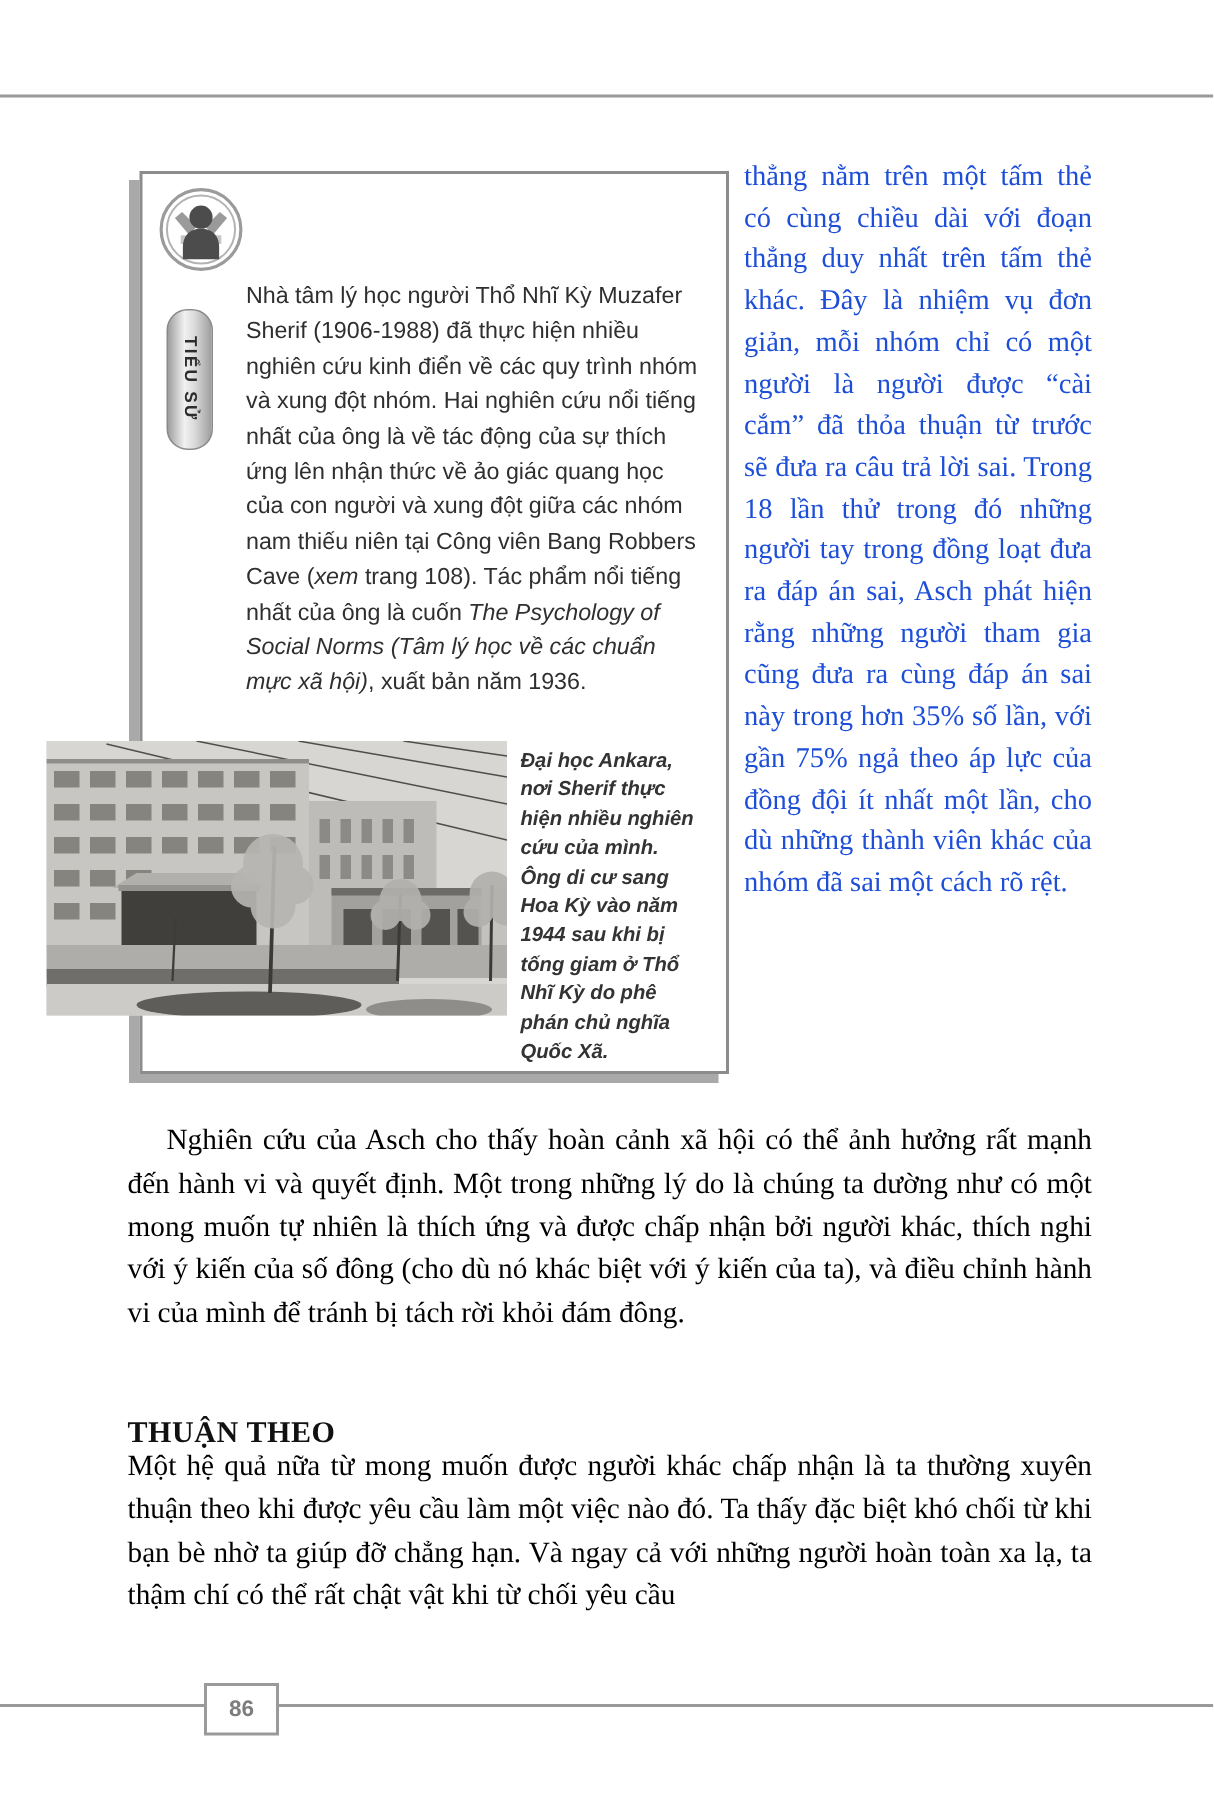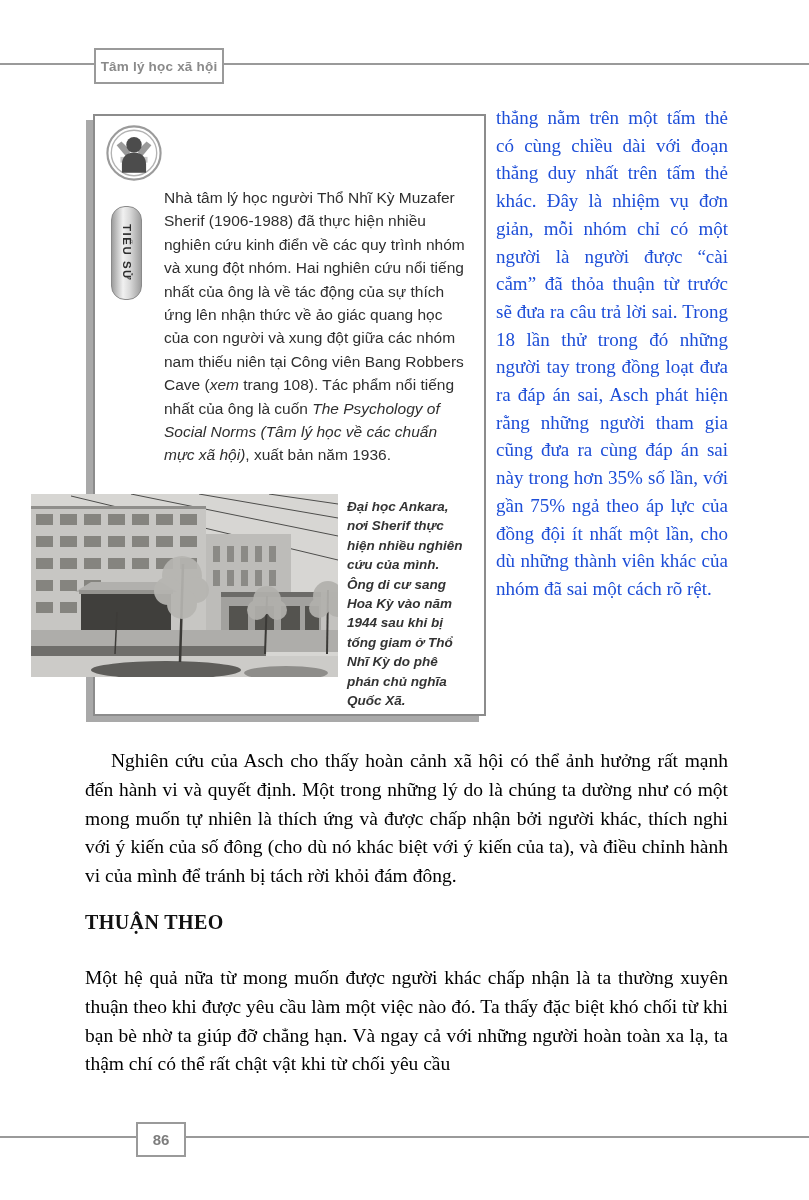--- a/index.html
+++ b/index.html
@@ -76,33 +76,30 @@
     text-align:justify;
   }
   .para{
     position:absolute;left:85px;width:643px;
     font-size:19.5px;line-height:28.8px;color:#000000;
     text-align:justify;
   }
   .para-1{top:747px;text-indent:26px;}
   .para-2{top:964px;}
   .section-heading{
-    position:absolute;left:85px;top:911px;
+    position:absolute;left:85px;top:944px;
     font-size:20px;font-weight:bold;color:#111;letter-spacing:.4px;
   }
 </style>
 </head>
 <body>
 
 <div class="page">
 
   <div class="rule head-rule"></div>
-  <div class="head-box">
-    <span>Tâm lý học xã hội</span>
-  </div>
 
   <div class="bio-box">
     <div class="bio-icon">
       <svg viewBox="0 0 60 60" xmlns="http://www.w3.org/2000/svg">
         <circle cx="30" cy="30" r="27.5" fill="#ffffff" stroke="#9b9b9b" stroke-width="2.2"></circle>
         <circle cx="30" cy="30" r="23.5" fill="none" stroke="#b3b3b3" stroke-width="1.4"></circle>
         <rect x="16" y="34" width="28" height="6" fill="#c6c6c6"></rect>
         <rect x="21" y="40" width="18" height="10" fill="#c6c6c6"></rect>
         <polygon points="22,34 12,22 17,18 27,28" fill="#9a9a9a"></polygon>
         <polygon points="38,34 48,22 43,18 33,28" fill="#9a9a9a"></polygon>

